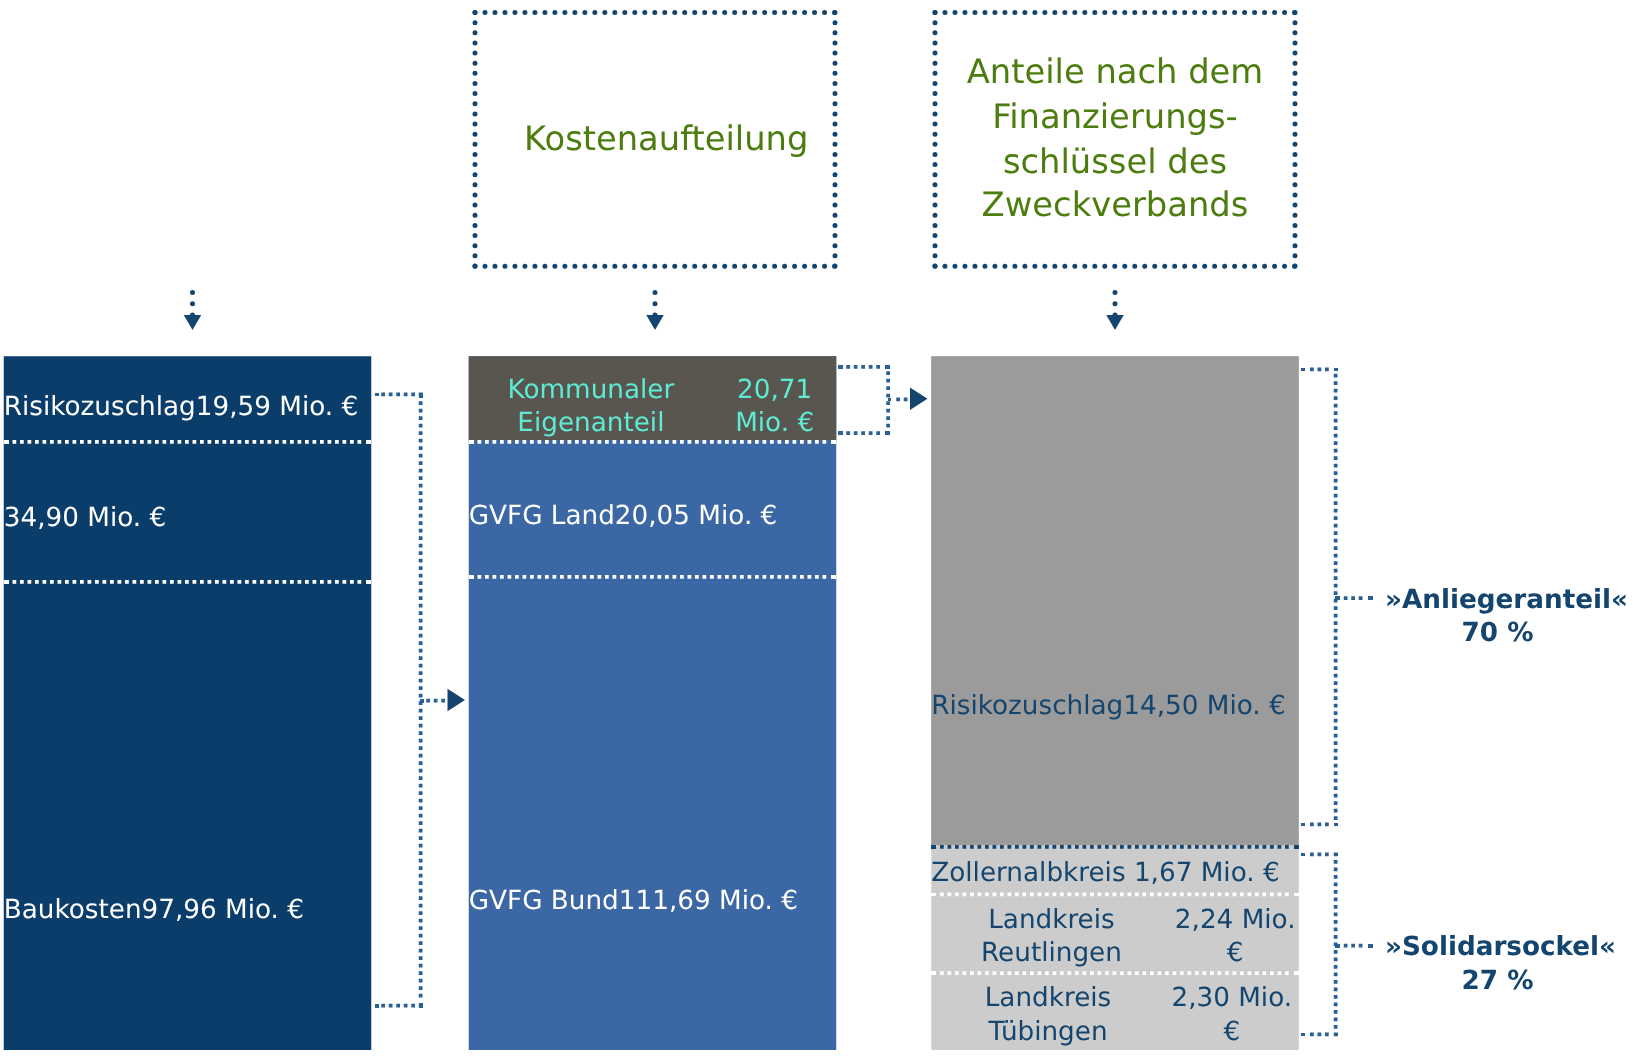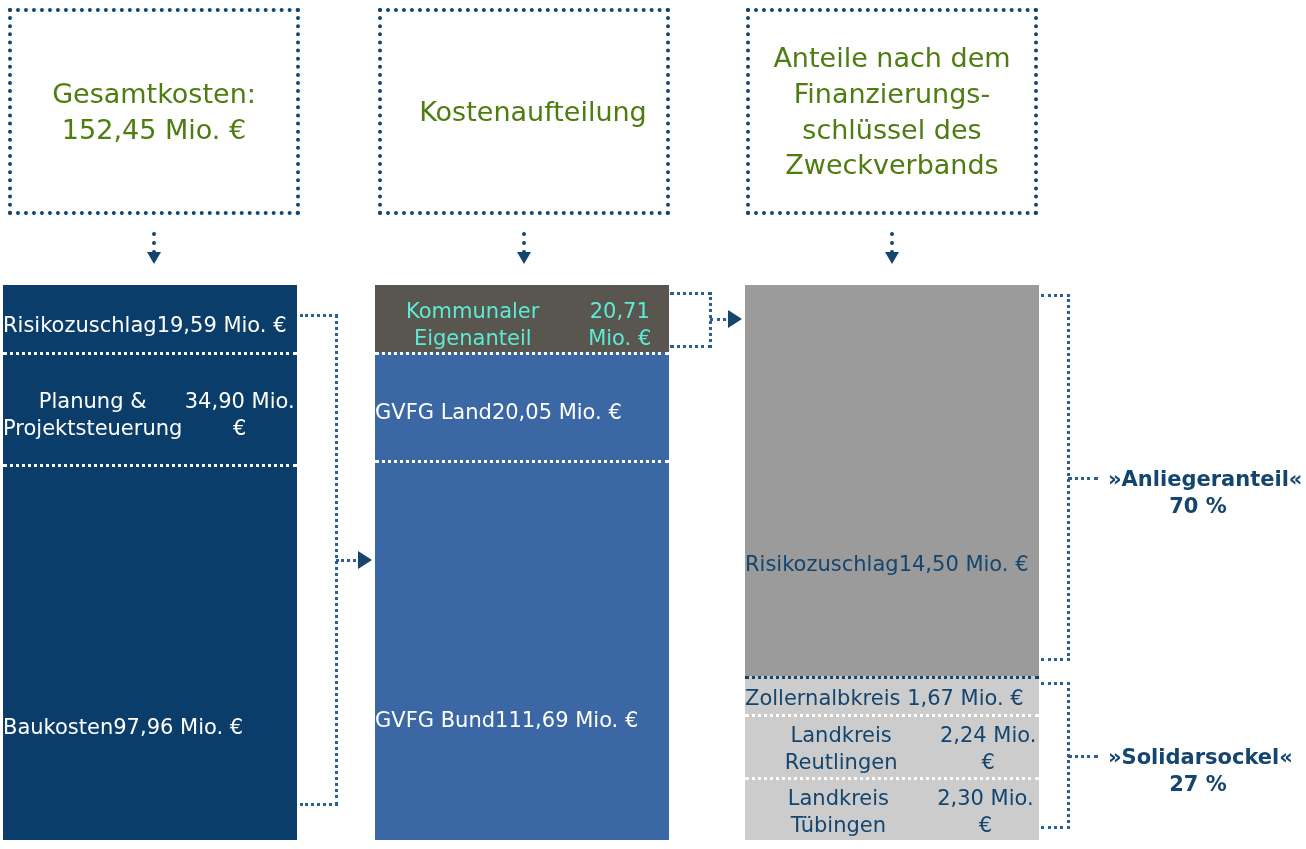--- a/index.html
+++ b/index.html
@@ -41,24 +41,20 @@
 
   
   .rlabel{position:absolute;color:#14456e;font-size:21px;font-weight:bold;
           line-height:1.3;text-align:center;}
 </style>
 </head>
 <body>
 
 <div class="stage">
 
-  <div class="hdr" style="left:8px;top:8px;width:292px;height:207px;">
-    <span style="white-space:pre-line;">Gesamtkosten:
-152,45 Mio. €</span>
-  </div>
 
   <div class="hdr" style="left:378px;top:8px;width:292px;height:207px;">
     <span style="white-space:pre-line;margin-left:18px;">Kostenaufteilung</span>
   </div>
 
   <div class="hdr" style="left:746px;top:8px;width:292px;height:207px;">
     <span style="white-space:pre-line;">Anteile nach dem
 Finanzierungs-
 schlüssel des
 Zweckverbands</span>
@@ -78,22 +74,20 @@
   </div>
 
   <div class="col" style="left:3px;top:285px;width:294px;height:555px;background:#0b3d6b;">
     <div class="seg" style="top:0;height:67px;color:#ffffff;">
       <span>Risikozuschlag</span>
       <span>19,59 Mio. €</span>
     </div>
     <div class="divider" style="top:67px;"></div>
 
     <div class="seg" style="top:67px;height:112px;color:#ffffff;">
-      <span>Planung &amp;
-Projektsteuerung</span>
       <span>34,90 Mio. €</span>
     </div>
     <div class="divider" style="top:179px;"></div>
 
     <div class="seg" style="top:179px;height:376px;color:#ffffff;padding-top:150px;">
       <span>Baukosten</span>
       <span>97,96 Mio. €</span>
     </div>
   </div>
 

